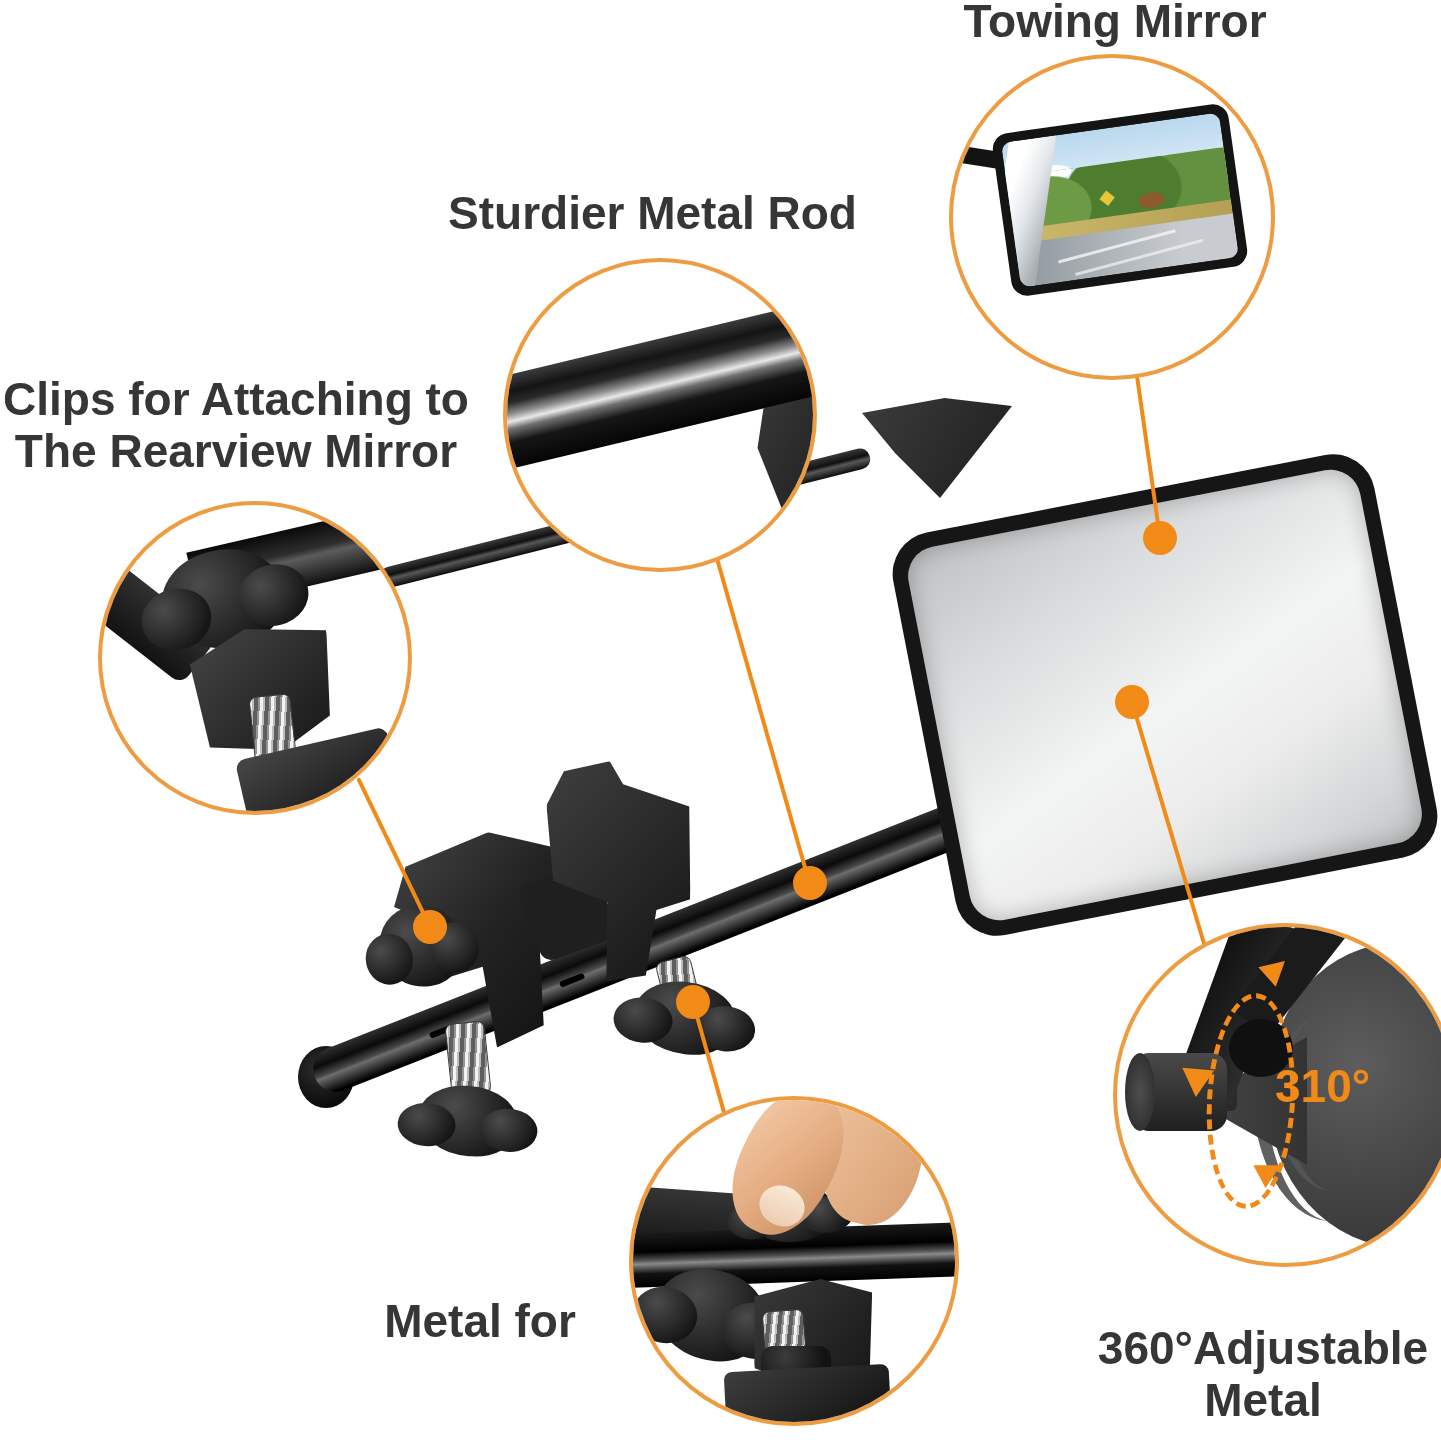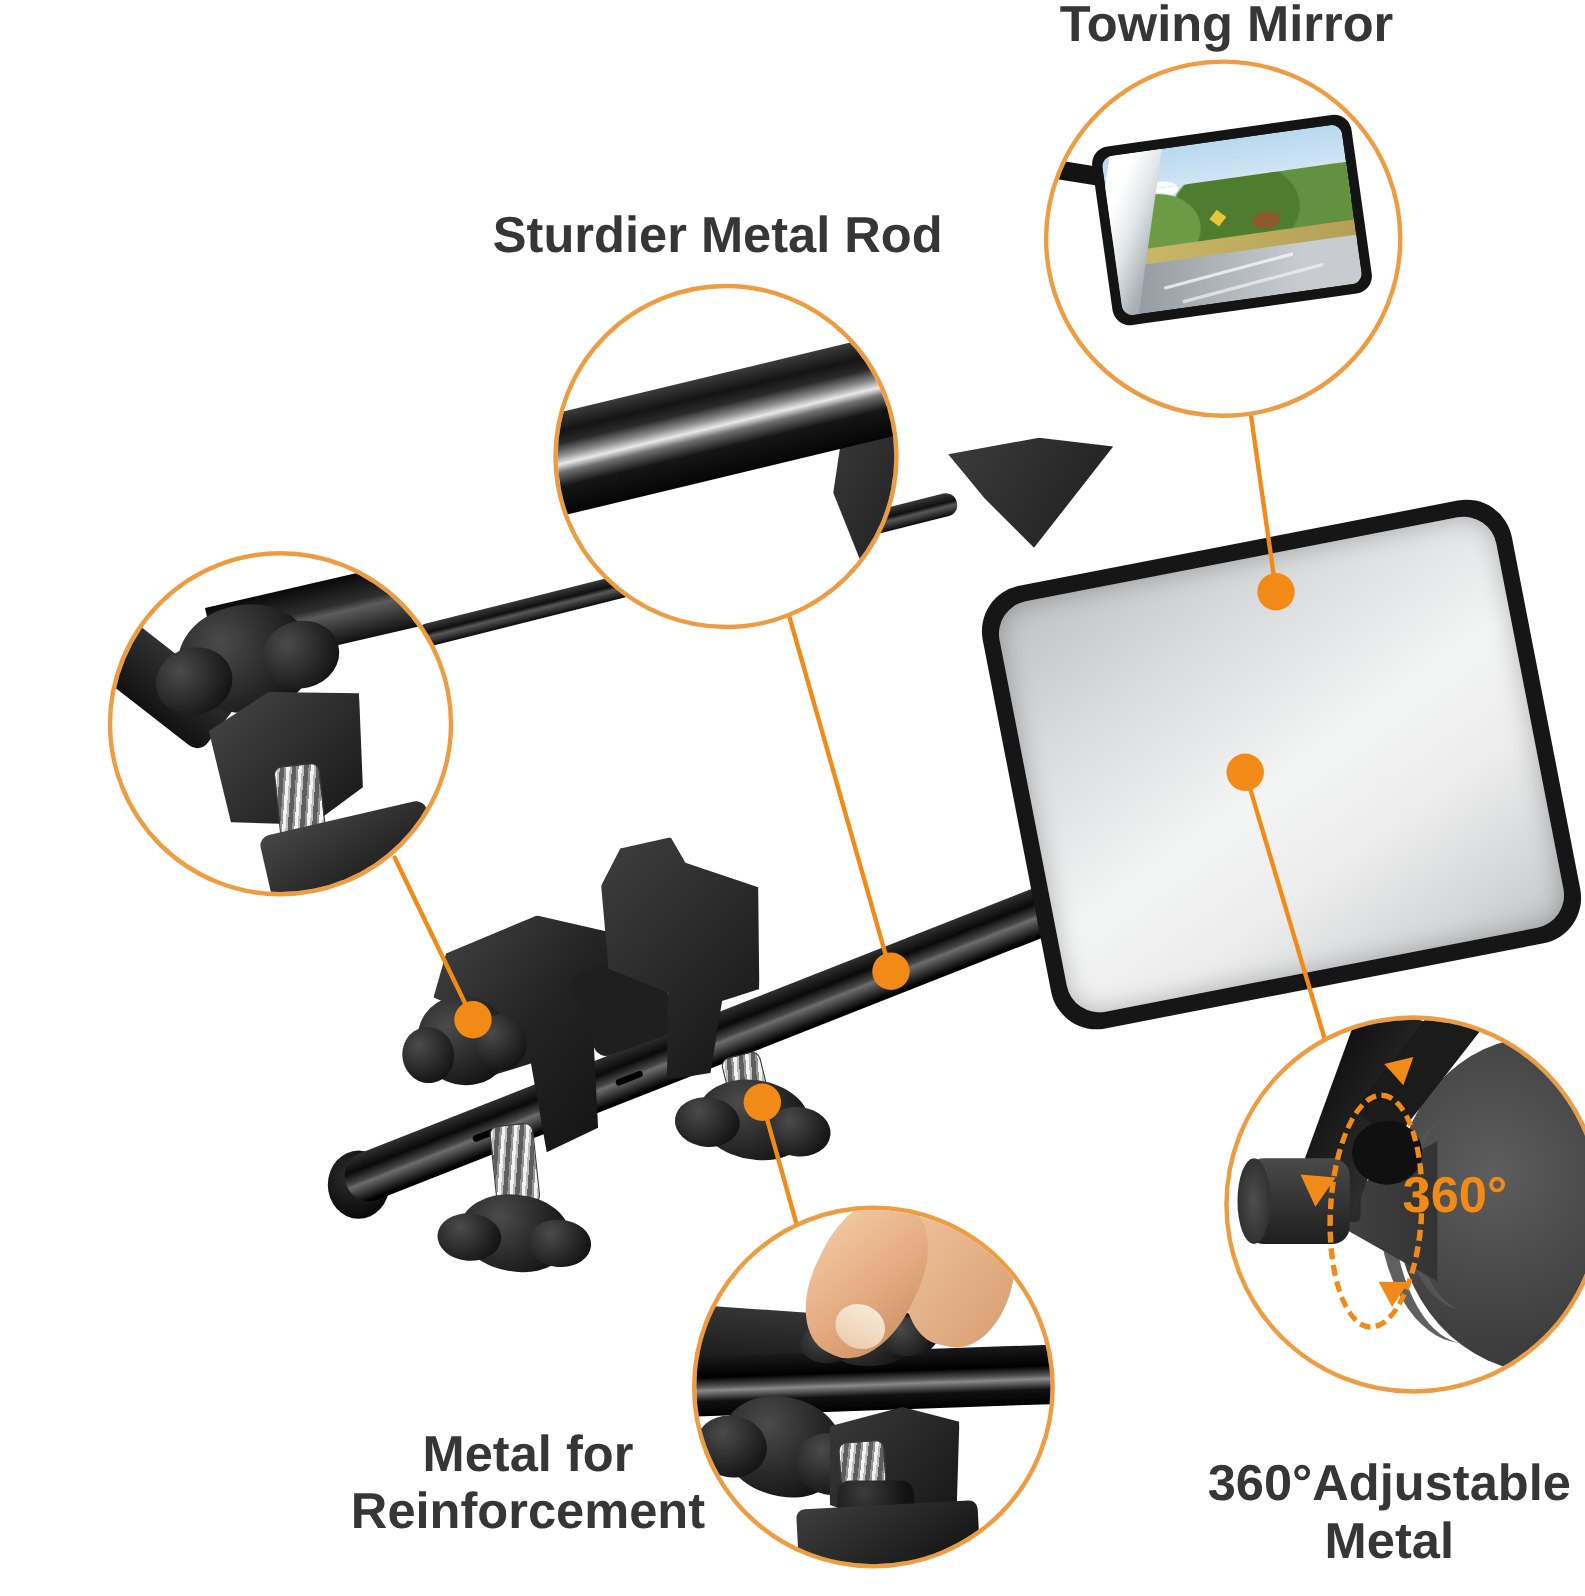--- a/index.html
+++ b/index.html
@@ -176,32 +176,35 @@
       <div class="abs" style="left:8px;top:126px;width:30px;height:78px;border-radius:50%;
                   background:radial-gradient(#4e4e4e,#262626);"></div>
       <div class="abs" style="left:90px;top:66px;width:78px;height:206px;border:5px dashed #F28A17;border-radius:50%;
                   transform:rotate(3deg);"></div>
       <div class="tri" style="left:146px;top:30px;border-left:13px solid transparent;border-right:13px solid transparent;
                   border-bottom:24px solid #F28A17;transform:rotate(48deg);"></div>
       <div class="tri" style="left:64px;top:142px;border-left:16px solid transparent;border-right:16px solid transparent;
                   border-bottom:28px solid #F28A17;transform:rotate(185deg);"></div>
       <div class="tri" style="left:140px;top:232px;border-left:13px solid transparent;border-right:13px solid transparent;
                   border-bottom:24px solid #F28A17;transform:rotate(62deg);"></div>
-      <div class="deg-label" style="left:158px;top:132px;">360°</div>
+      <div class="deg-label" style="left:158px;top:132px;">310°</div>
     </div>
   </div>
 
   <div class="heading" style="left:930px;top:-4px;width:370px;">Towing Mirror</div>
 
   <div class="heading" style="left:430px;top:188px;width:445px;">Sturdier Metal Rod</div>
 
+  <div class="heading" style="left:0px;top:374px;width:472px;">
+    <div>Clips for Attaching to</div>
+    <div>The Rearview Mirror</div>
+  </div>
 
   <div class="heading" style="left:290px;top:1296px;width:380px;">
     <div>Metal for</div>
-    <div>Reinforcement</div>
   </div>
 
   <div class="heading" style="left:1085px;top:1323px;width:356px;">
     <div>360°Adjustable</div>
     <div>Metal</div>
   </div>
 
 </div>
 
 </body></html>

